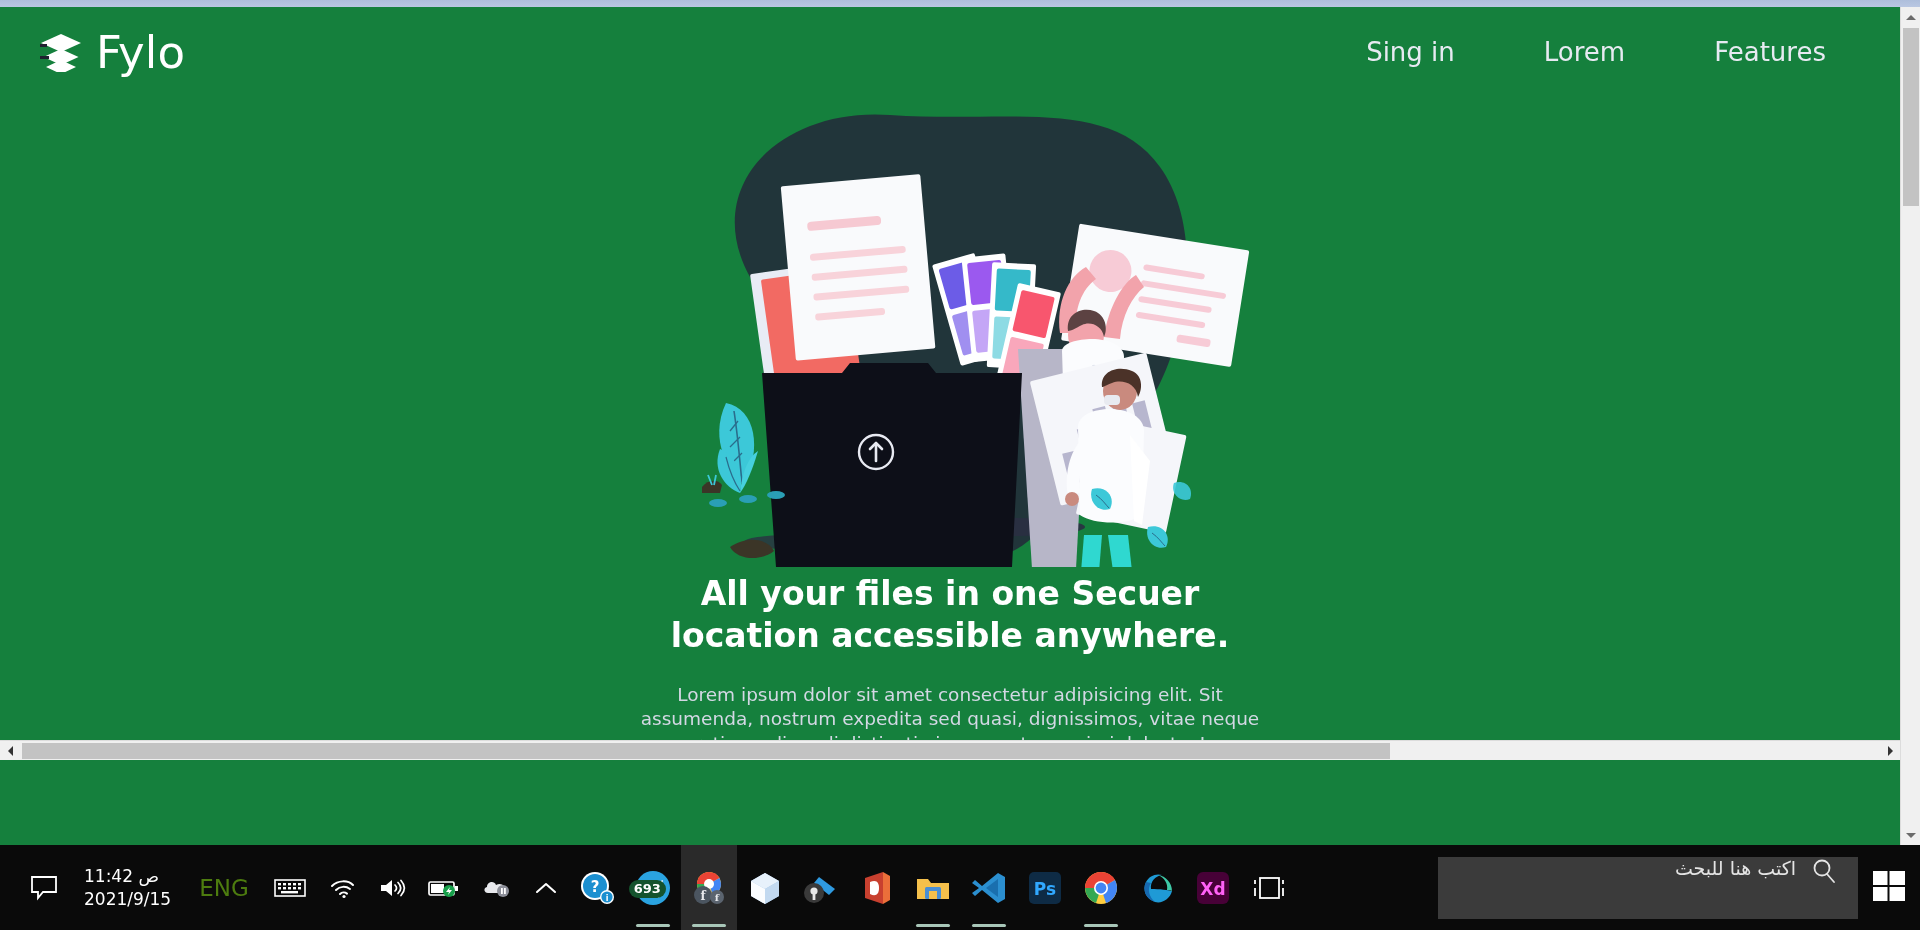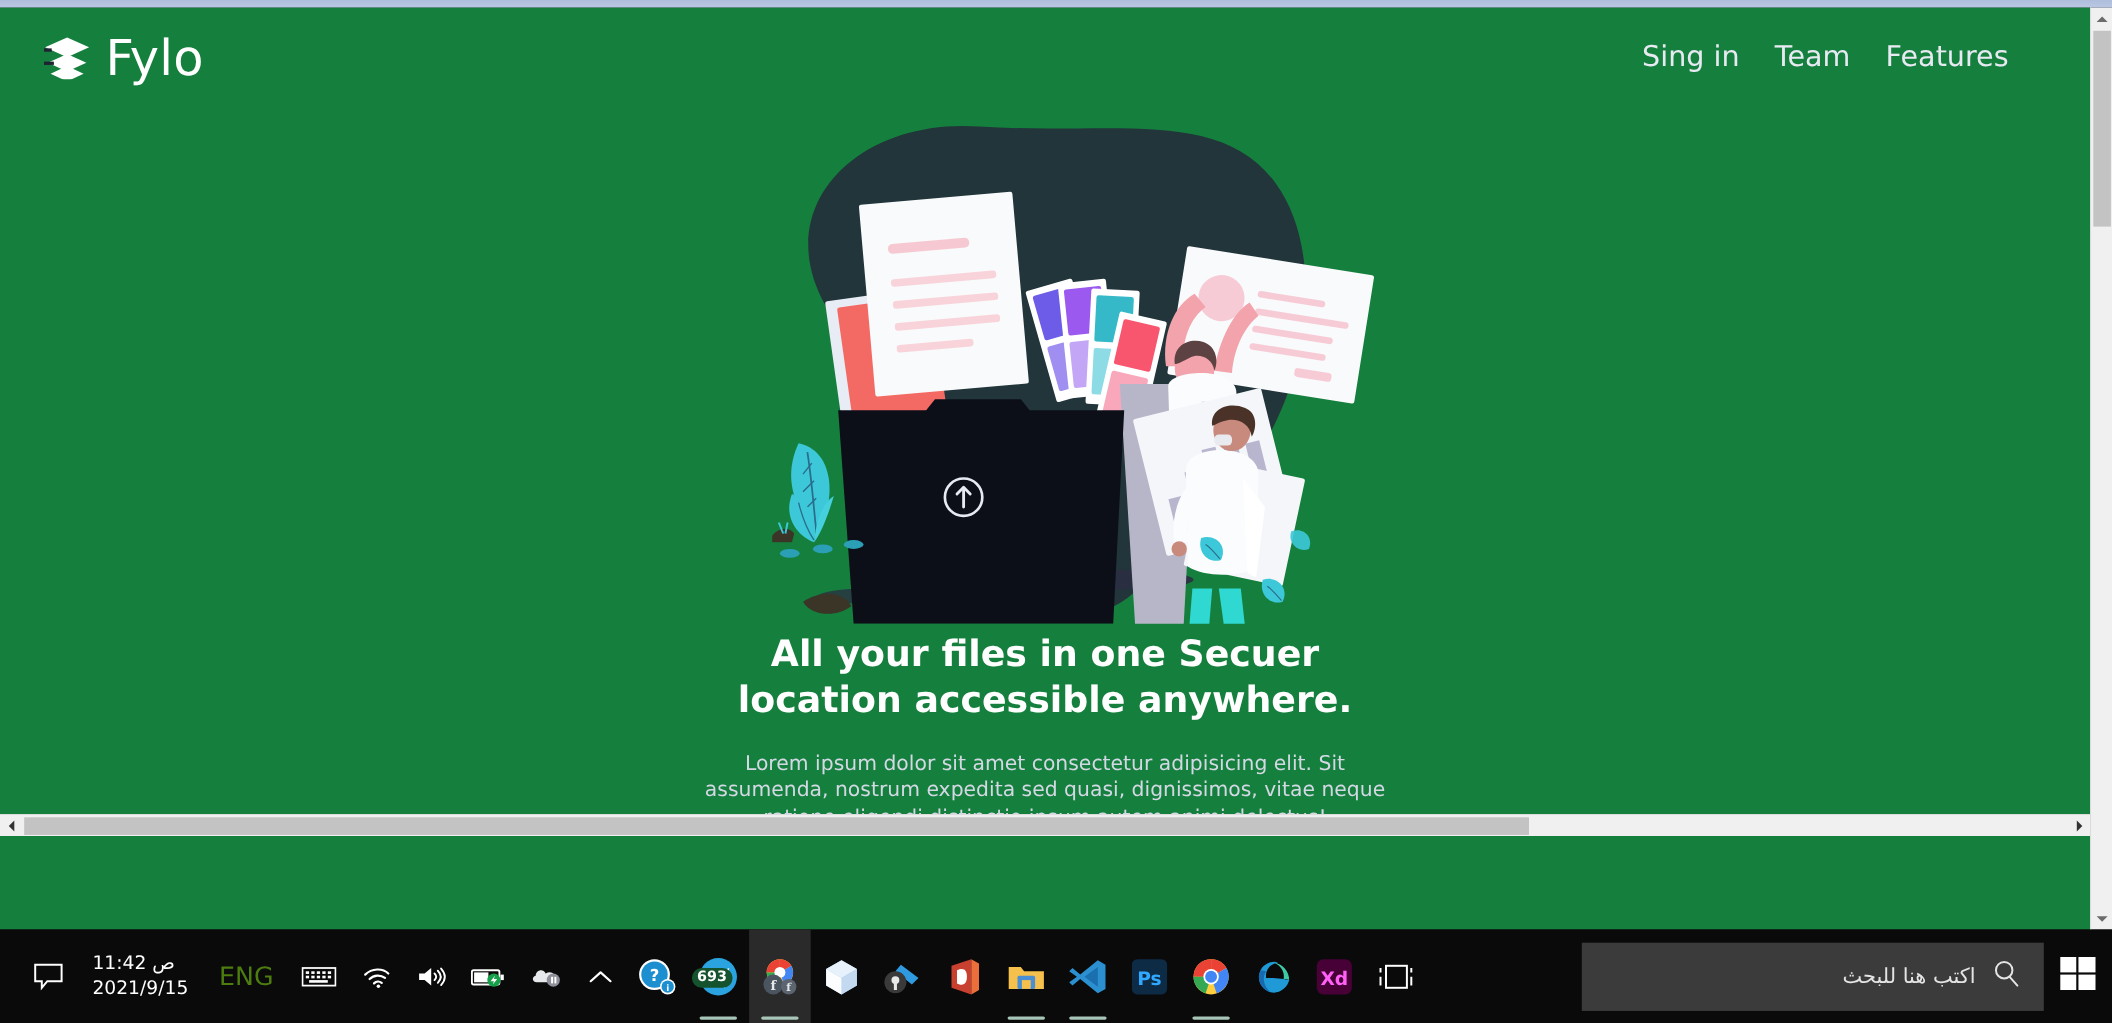--- a/index.html
+++ b/index.html
@@ -33,21 +33,21 @@
     padding: 0 38px 0 40px;
   }
   #brand { display: flex; align-items: center; gap: 14px; }
   #brand-icon { width: 42px; height: 40px; display: block; }
   #brand-name {
     color: #ffffff; font-size: 45px; font-weight: 400;
     letter-spacing: .2px; line-height: 1;
     font-family: "DejaVu Sans", sans-serif;
   }
   #navlinks {
-    margin-left: auto; display: flex; align-items: center; gap: 32px;
+    margin-left: auto; display: flex; align-items: center; gap: 89px;
     padding-right: 36px;
   }
   .navlink {
     color: #e7eaf2; font-size: 26px; text-decoration: none;
     font-family: "DejaVu Sans", sans-serif; font-weight: 400;
     white-space: nowrap; cursor: pointer;
   }
 
   
   #hero {
@@ -154,21 +154,21 @@
   }
   .badge {
     position: absolute; left: 4px; bottom: 32px;
     background: #14532d; color: #fff; font-size: 13px; font-weight: bold;
     border-radius: 9px; padding: 1px 5px; line-height: 1.25;
     font-family: "DejaVu Sans", sans-serif;
   }
 
   #search-box {
     margin-left: auto;
-    display: flex; align-items: center; justify-content: flex-end;
+    display: flex; align-items: flex-start; justify-content: flex-end;
     gap: 14px;
     width: 420px; height: 62px; align-self: center;
     background: #3b3b3b; padding: 0 20px;
   }
   #search-text {
     color: #e4e4e4; font-size: 19px; direction: rtl;
     font-family: "DejaVu Sans", sans-serif;
   }
   #start-button {
     width: 62px; height: 85px;
@@ -195,21 +195,21 @@
             <polygon points="21,28 36,35 21,42 6,35" fill="#ffffff"></polygon>
             <rect x="0" y="12" width="7" height="3" fill="#1f2230"></rect>
             <rect x="0" y="24" width="9" height="3" fill="#1f2230"></rect>
           </svg>
         </span>
         <span id="brand-name">Fylo</span>
       </div>
 
       <nav id="navlinks">
         <a class="navlink">Sing in</a>
-        <a class="navlink">Team</a>
+        <a class="navlink">Lorem</a>
         <a class="navlink">Features</a>
       </nav>
     </div>
 
     <div id="hero">
 
       <div id="illustration-wrap">
         <svg id="illustration" width="620" height="470" viewBox="0 0 620 470">
 
           <path d="M110 180 C60 90 140 10 250 18 C370 26 470 0 520 70

